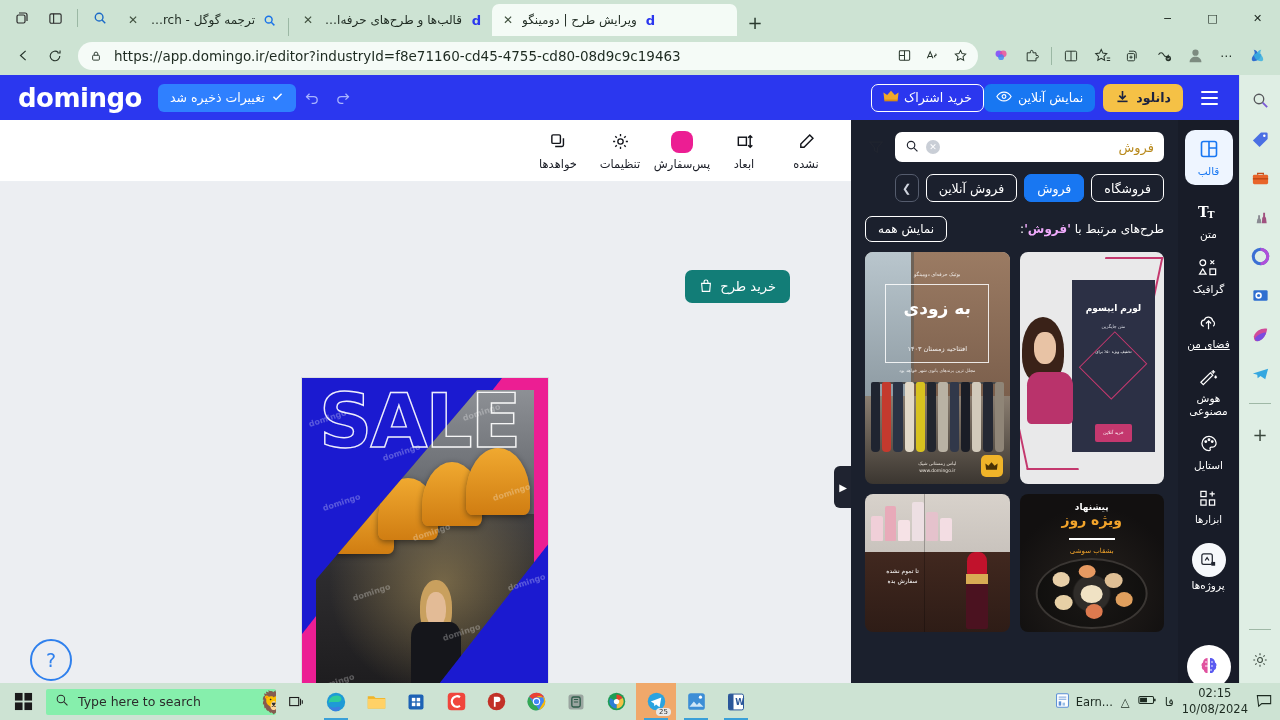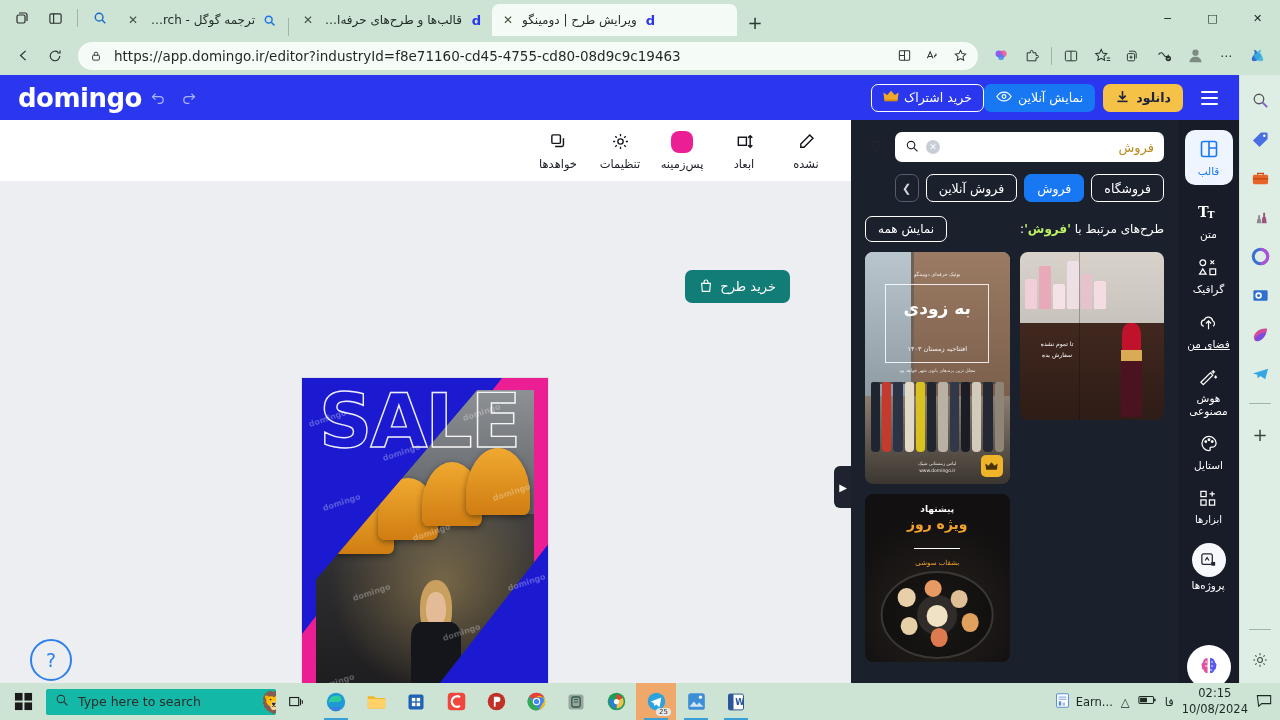--- a/index.html
+++ b/index.html
@@ -119,27 +119,27 @@
 
   .chips-row { display:flex; flex-direction:row-reverse; align-items:center; gap:7px; padding:6px 14px 10px 8px; }
   .chip { height:28px; border:1px solid #fff; border-radius:7px; color:#fff; display:flex; align-items:center;
           padding:0 12px; font-size:12.5px; direction:rtl; white-space:nowrap; }
   .chip.active { background:#1877f2; border-color:#1877f2; }
   .chip-prev { width:24px; height:28px; border:1px solid #555c6d; border-radius:7px; color:#cfd4de; display:flex;
                align-items:center; justify-content:center; font-size:11px; overflow:hidden;}
 
   .related-row { display:flex; flex-direction:row-reverse; align-items:center; justify-content:space-between; padding:4px 14px 10px 14px; }
   .related-text { font-size:12px; color:#ffffff; direction:rtl; }
-  .related-text b { color:#bef264; }
+  .related-text b { color:#f0abfc; }
   .show-all { height:26px; border:1px solid #fff; border-radius:7px; color:#fff; display:flex; align-items:center;
               padding:0 12px; font-size:12px; direction:rtl; }
 
   .tpl-grid { display:grid; grid-template-columns:1fr 1fr; gap:10px; padding:0 14px; }
   .tpl-card { position:relative; height:232px; border-radius:8px; overflow:hidden; background:#2a3040; }
-  .tpl-card.short { height:168px; }
+  .tpl-card.short { height:138px; }
   .tpl-badge { position:absolute; right:7px; bottom:7px; width:22px; height:22px; border-radius:5px; background:#f0b429;
                display:flex; align-items:center; justify-content:center; font-size:11px; color:#4a3205; }
 
   
   .c1 { background:linear-gradient(180deg,#c9bdb0 0%,#b9a897 40%,#3b3630 100%); }
   .c1 .win { position:absolute; left:0; top:0; width:34%; height:62%; background:linear-gradient(180deg,#b9c6cd,#8e9ba3);
              border-right:3px solid #6e6257; }
   .c1 .wall { position:absolute; left:34%; top:0; right:0; height:62%; background:linear-gradient(180deg,#9b7b63,#7b5f4c); }
   .c1 .frame { position:absolute; left:14%; top:14%; width:72%; height:34%; border:1px solid rgba(255,255,255,.85); }
   .c1 .t-sm { position:absolute; top:8%; width:100%; text-align:center; color:#fff; font-size:5px; direction:rtl; opacity:.85;}
@@ -184,21 +184,21 @@
   .c4 .t2 { position:absolute; top:13%; width:100%; text-align:center; color:#f2a42b; font-size:14px; font-weight:bold; direction:rtl; }
   .c4 .hr { position:absolute; top:32%; left:34%; width:32%; height:1.5px; background:#fff; }
   .c4 .t3 { position:absolute; top:38%; width:100%; text-align:center; color:#f2a42b; font-size:7px; direction:rtl; line-height:1.7; }
   .c4 .plate { position:absolute; left:50%; transform:translateX(-50%); bottom:2%; width:78%; height:52%; border-radius:50%;
                background:radial-gradient(circle,#2f2c29 28%, #171513 30%, #0f0e0d 100%); border:2px solid #3a3633;}
   .c4 .sushi { position:absolute; border-radius:50%; }
 
   
   .taskbar { position:absolute; left:0; top:683px; width:1280px; height:37px; background:#cde3d3; display:flex; align-items:center; }
   .tb-start { width:46px; height:37px; display:flex; align-items:center; justify-content:center; }
-  .tb-search { width:230px; height:26px; background:#14b8a6; border-radius:2px; display:flex; align-items:center; gap:9px; padding:0 9px; position:relative; overflow:hidden;}
+  .tb-search { width:230px; height:26px; background:#86efac; border-radius:2px; display:flex; align-items:center; gap:9px; padding:0 9px; position:relative; overflow:hidden;}
   .tb-search span { font-size:12.5px; color:#2b2b2b; }
   .tb-ico { width:40px; height:37px; display:flex; align-items:center; justify-content:center; position:relative; font-size:17px;}
   .tb-ico.active::after { content:''; position:absolute; bottom:0; left:8px; right:8px; height:2px; background:#3aa0d8; }
   .tb-ico.hl { background:#f0a86a; }
   .tb-spacer { flex:1; }
   .tb-right { display:flex; align-items:center; gap:8px; padding-right:8px; font-size:11.5px; color:#1c2a20; }
   .tb-clock { text-align:center; line-height:1.35; font-size:11.5px; }
   .badge-25 { position:absolute; right:5px; bottom:4px; background:#e8e8e8; color:#333; border-radius:7px; font-size:7px; padding:0 3px;}
 </style>
 </head>
@@ -428,20 +428,28 @@
         <circle cx="10" cy="10" r="2.7"></circle>
           <path d="M10 2.6v2M10 15.4v2M2.6 10h2M15.4 10h2M4.8 4.8l1.4 1.4M13.8 13.8l1.4 1.4M15.2 4.8l-1.4 1.4M6.2 13.8l-1.4 1.4"></path>
       </svg>
     </div>
   </div>
 
   <div class="app">
 
     <div class="app-header">
       <div class="logo">domingo</div>
+      <div class="saved-btn">
+        <span>
+          <svg width="13" height="13" viewBox="0 0 16 16" fill="none" stroke="#fff" stroke-width="1.8">
+              <path d="M3 8.4l3.2 3.2L13 4.6"></path>
+            </svg>
+        </span>
+        <span>تغییرات ذخیره شد</span>
+      </div>
       <div class="hdr-ico">
         <svg width="17" height="17" viewBox="0 0 20 20" fill="none" stroke="currentColor" stroke-width="1.5">
           <path d="M6.5 5.5L3 9l3.5 3.5"></path>
             <path d="M3 9h8.5a4 4 0 0 1 0 8H9"></path>
         </svg>
       </div>
       <div class="hdr-ico">
         <svg width="17" height="17" viewBox="0 0 20 20" fill="none" stroke="currentColor" stroke-width="1.5">
           <path d="M13.5 5.5L17 9l-3.5 3.5"></path>
             <path d="M17 9H8.5a4 4 0 0 0 0 8H11"></path>
@@ -499,21 +507,21 @@
             <rect x="3.5" y="5.5" width="8.5" height="8.5"></rect>
               <path d="M16 4v12M13.8 6.1L16 3.9l2.2 2.2M13.8 13.9L16 16.1l2.2-2.2"></path>
           </svg>
         </div>
         <div class="ti-lbl">ابعاد</div>
       </div>
       <div class="tool-item">
         <div class="ti-ico">
             <div class="bg-swatch"></div>
           </div>
-        <div class="ti-lbl">پس‌زمینه</div>
+        <div class="ti-lbl">پس‌سفارش</div>
       </div>
       <div class="tool-item">
         <div class="ti-ico">
           <svg width="19" height="19" viewBox="0 0 20 20" fill="none" stroke="currentColor" stroke-width="1.4">
             <circle cx="10" cy="10" r="2.8"></circle>
               <path d="M10 2.2v2.2M10 15.6v2.2M2.2 10h2.2M15.6 10h2.2M4.5 4.5l1.6 1.6M13.9 13.9l1.6 1.6M15.5 4.5l-1.6 1.6M6.1 13.9l-1.6 1.6"></path>
           </svg>
         </div>
         <div class="ti-lbl">تنظیمات</div>
       </div>
@@ -648,20 +656,35 @@
             <span>لباس زمستانی شیک</span><br>
             <span>www.domingo.ir</span>
           </div>
           <div class="tpl-badge">
             <svg width="13" height="11" viewBox="0 0 18 14">
                 <path d="M1.5 11.5L0.5 3l4.2 3L9 1l4.3 5 4.2-3-1 8.5z" fill="#4a3205"></path>
               </svg>
           </div>
         </div>
 
+        <div class="tpl-card c2">
+          <div class="zig"></div>
+            <div class="zig2"></div>
+          <div class="panel"></div>
+          <div class="model">
+            <div class="m-hair"></div>
+              <div class="m-face"></div>
+              <div class="m-body"></div>
+          </div>
+          <div class="t1">لورم ایپسوم</div>
+          <div class="t2">متن جایگزین</div>
+          <div class="dia"></div>
+          <div class="t3">تخفیف ویژه ۵۰٪ برای</div>
+          <div class="cta">خرید آنلاین</div>
+        </div>
 
         <div class="tpl-card short c3">
           <div class="prods">
             <i style="height:60%"></i>
               <i style="height:85%;background:#e8aab9"></i>
               <i style="height:50%;background:#f6e2e6"></i>
             <i style="height:95%;background:#eddfe3"></i>
               <i style="height:70%;background:#e5c2cc"></i>
               <i style="height:55%;background:#f3dde3"></i>
           </div>

